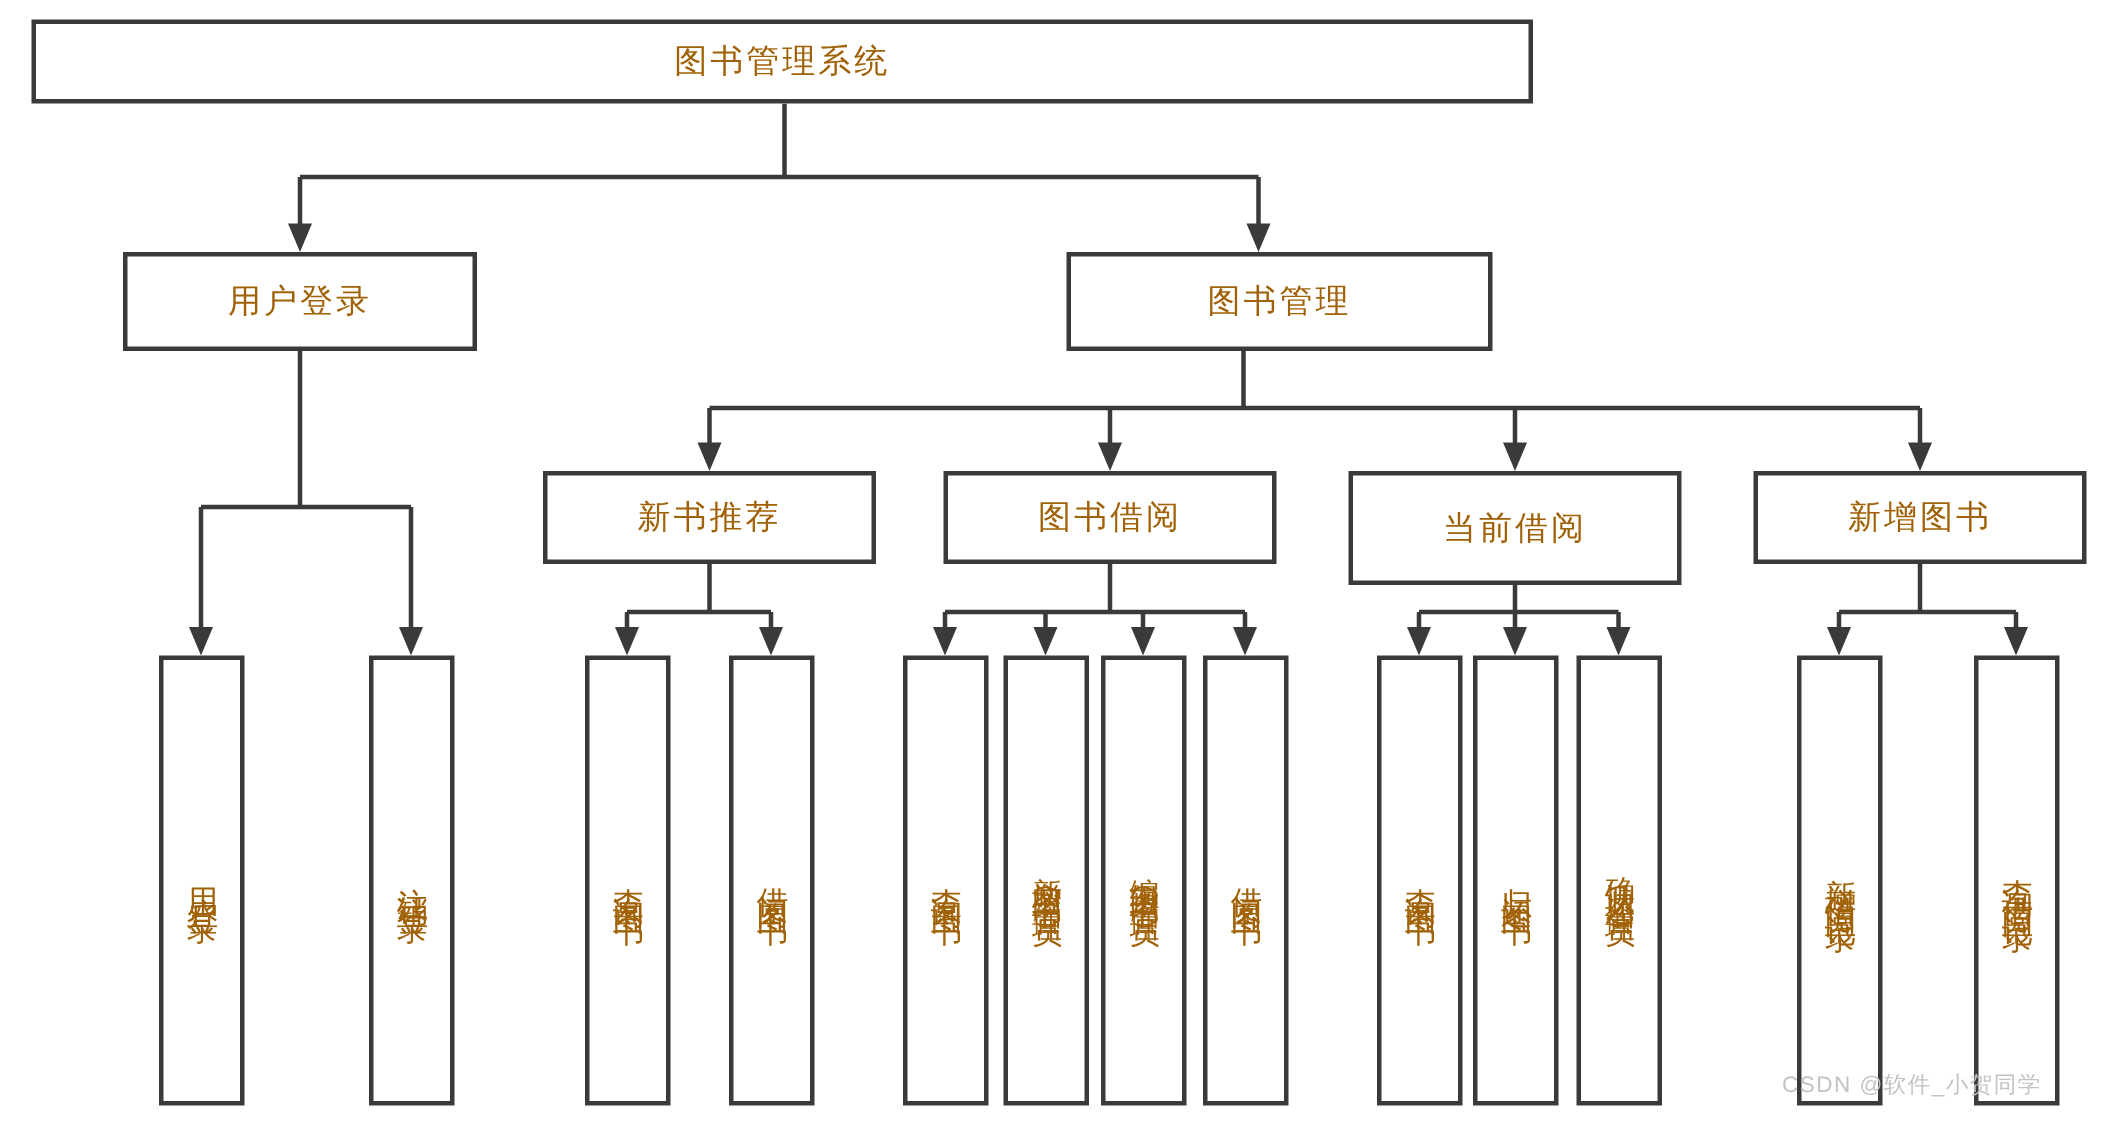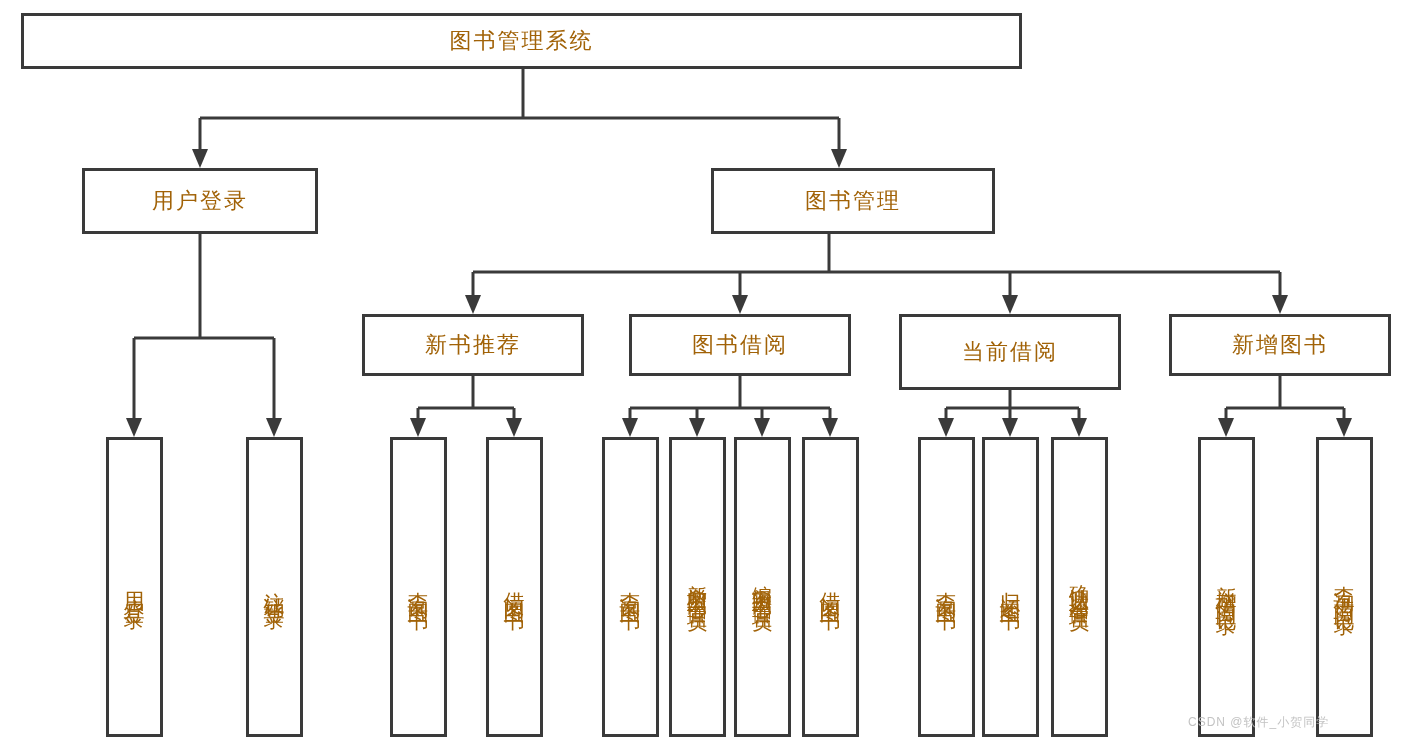--- a/index.html
+++ b/index.html
@@ -14,21 +14,21 @@
     color:#a16207;z-index:2;
   }
   .box.h span{font-size:22px;letter-spacing:2px;white-space:nowrap;}
   .box.v span{
     writing-mode:vertical-rl;text-orientation:mixed;
     font-size:21px;letter-spacing:6px;line-height:1;white-space:nowrap;
   }
   .box.v.long span{letter-spacing:4px;font-size:20px;}
   #watermark{
     position:absolute;left:1188px;top:714px;z-index:10;
-    font-size:12px;color:#c3c3c3;letter-spacing:1px;white-space:nowrap;
+    font-size:15px;color:#c3c3c3;letter-spacing:1px;white-space:nowrap;
   }
 </style>
 </head>
 <body>
 
 <div id="stage">
 
   <svg id="wires" width="1405" height="747" viewBox="0 0 1405 747">
     <g stroke="#3a3a3a" stroke-width="3" fill="none">
 

